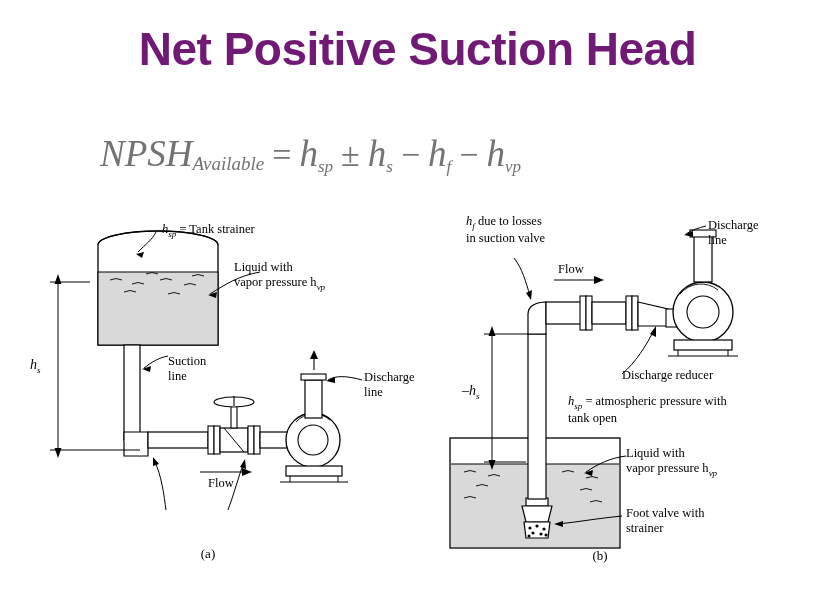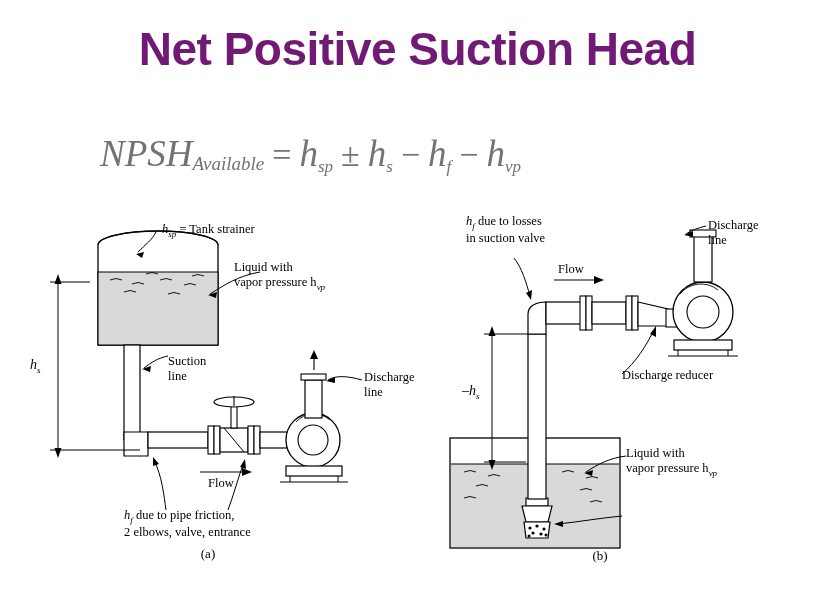--- a/index.html
+++ b/index.html
@@ -209,24 +209,20 @@
       <span>Discharge</span><br>
       <span>line</span>
     </div>
 
     <div class="lbl" style="left:2px; top:146px; font-size:14px;">
       <i>h</i><sub>s</sub>
     </div>
 
     <div class="lbl" style="left:180px; top:266px;">Flow</div>
 
-    <div class="lbl" style="left:96px; top:298px;">
-      <i>h</i><sub>f</sub><span> due to pipe friction,</span><br>
-      <span>2 elbows, valve, entrance</span>
-    </div>
 
     <div class="cap" style="left:150px; top:336px;">(a)</div>
   </div>
 
   <div class="fig" id="figB">
     <svg width="400" height="368" viewBox="0 0 400 368">
 
       <rect class="ln fillwhite" x="20" y="232" width="170" height="110" stroke-width="1.3"></rect>
       <rect class="ln fillgray" x="21" y="258" width="168" height="83" stroke-width="0"></rect>
       <line class="ln" x1="21" y1="258" x2="189" y2="258" stroke-width="1.1"></line>
@@ -304,26 +300,34 @@
 
     <div class="lbl" style="left:278px; top:12px;">
       <span>Discharge</span><br>
       <span>line</span>
     </div>
 
     <div class="lbl" style="left:128px; top:56px;">Flow</div>
 
     <div class="lbl" style="left:192px; top:162px;">Discharge reducer</div>
 
+    <div class="lbl" style="left:138px; top:188px;">
+      <i>h</i><sub>sp</sub><span> = atmospheric pressure with</span><br>
+      <span>tank open</span>
+    </div>
 
     <div class="lbl" style="left:196px; top:240px;">
       <span>Liquid with</span><br>
       <span>vapor pressure h</span><sub>vp</sub>
     </div>
 
+    <div class="lbl" style="left:196px; top:300px;">
+      <span>Foot valve with</span><br>
+      <span>strainer</span>
+    </div>
 
     <div class="lbl" style="left:32px; top:176px; font-size:14px;">
       <span>–</span><i>h</i><sub>s</sub>
     </div>
 
     <div class="cap" style="left:140px; top:342px;">(b)</div>
   </div>
 
 </div>
 

